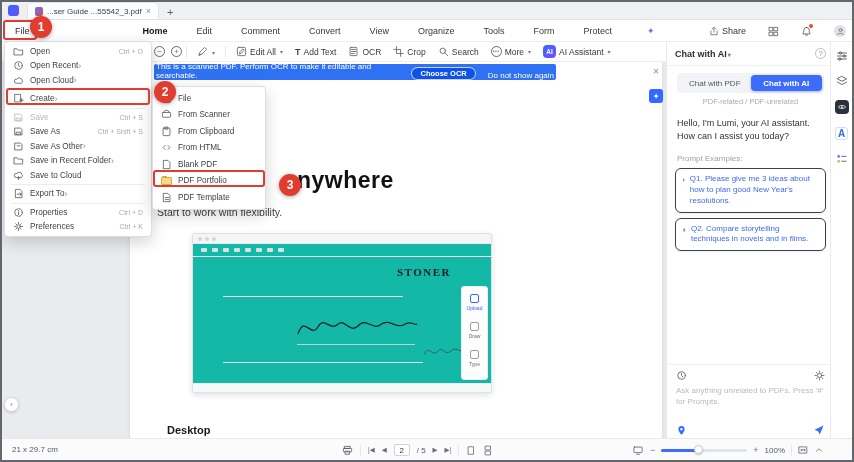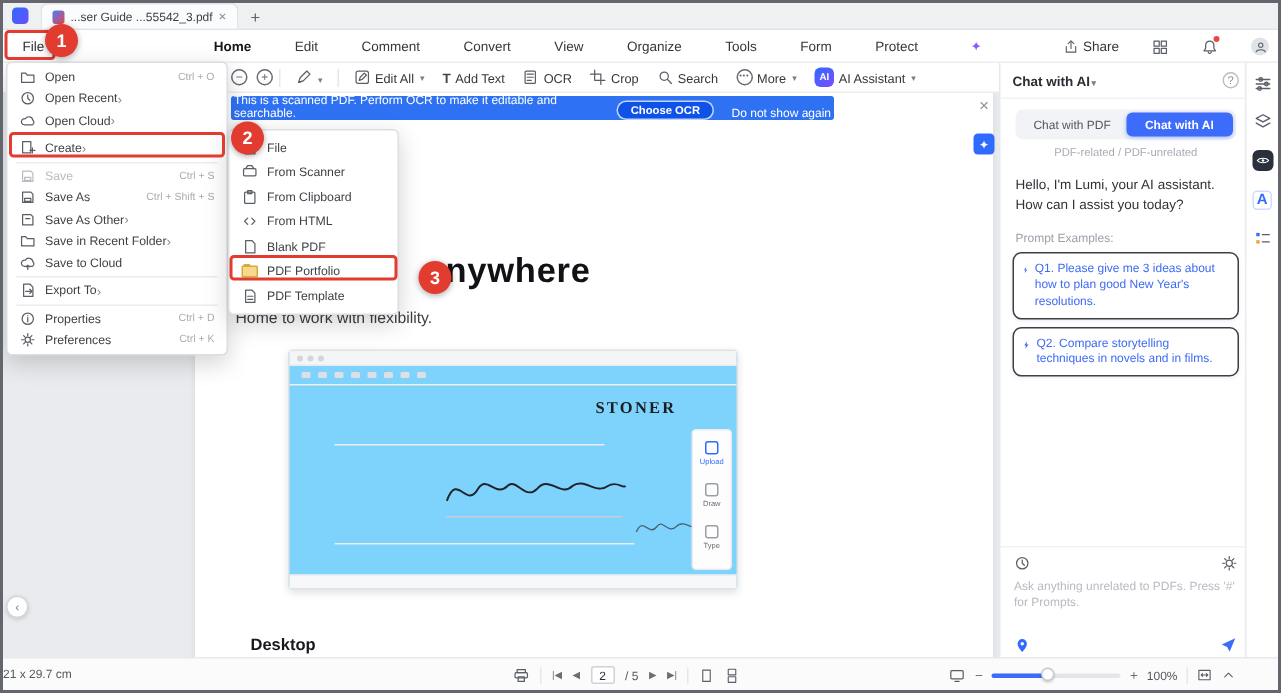--- a/index.html
+++ b/index.html
@@ -40,21 +40,21 @@
   .aibadge{width:13px;height:13px;border-radius:4px;background:linear-gradient(135deg,#2f6bff,#7a4dff);color:#fff;font-size:6.5px;font-weight:700;display:flex;align-items:center;justify-content:center}
 
   
   .content{position:absolute;left:0;top:60px;width:664px;height:380px;background:#e9ebee;overflow:hidden}
   .page{position:absolute;left:128px;top:0;width:532px;height:380px;background:#fff;box-shadow:0 0 5px rgba(0,0,0,.08)}
   .doc-heading{position:absolute;left:295px;top:105px;font-size:23px;font-weight:700;color:#101215;letter-spacing:.5px}
   .doc-sub{position:absolute;left:155px;top:144px;font-size:10.5px;color:#3c3f44}
   .doc-section{position:absolute;left:165px;top:362px;font-size:11px;font-weight:700;color:#17191d}
 
   
-  .mini{position:absolute;left:190px;top:171px;width:300px;height:160px;background:#7dd3fc;border:1px solid #e0e2e6;border-radius:3px;box-shadow:0 2px 6px rgba(0,0,0,.12)}
+  .mini{position:absolute;left:190px;top:171px;width:300px;height:160px;background:#14b8a6;border:1px solid #e0e2e6;border-radius:3px;box-shadow:0 2px 6px rgba(0,0,0,.12)}
   .mini-title{height:10px;background:#f4f5f7;border-bottom:1px solid #e8eaec;display:flex;align-items:center;gap:3px;padding:0 5px}
   .mini-title i{width:4px;height:4px;border-radius:50%;background:#d3d6da}
   .mini-tools{height:13px;border-bottom:1px solid #eef0f2;display:flex;align-items:center;gap:5px;padding:0 8px}
   .mini-tools i{width:6px;height:4px;background:#dcdfe3;border-radius:1px}
   .mini-brand{position:absolute;right:40px;top:32px;font-family:"Liberation Serif",serif;font-weight:700;font-size:11px;letter-spacing:1.5px;color:#1b1d22}
   .formline{position:absolute;left:30px;height:1px;background:#ececef}
   .sig1{position:absolute;left:100px;top:72px}
   .sig2{position:absolute;left:228px;top:106px;opacity:.75}
   .sigline{position:absolute;left:104px;top:110px;width:118px;height:1px;background:#c9ccd2}
   .signpanel{position:absolute;right:3px;top:52px;width:27px;bottom:12px;background:#fdfdfe;border:1px solid #ececf0;border-radius:3px;display:flex;flex-direction:column;align-items:center;gap:11px;padding-top:7px}
@@ -91,21 +91,21 @@
   .send-row{position:absolute;left:9px;right:9px;bottom:6px;display:flex;justify-content:space-between;align-items:center}
 
   
   .rail{position:absolute;right:0;top:40px;width:22px;height:400px;background:#fff;border-left:1px solid #e8eaec;display:flex;flex-direction:column;align-items:center;gap:13px;padding-top:8px}
   .eyebadge{width:14px;height:14px;border-radius:4px;background:#2a313c;display:flex;align-items:center;justify-content:center}
   .letterA{width:13px;height:13px;border-radius:3px;color:#2f6bff;font-weight:700;font-size:10px;display:flex;align-items:center;justify-content:center;border:1px solid #cfdcff}
   .letterA::after{content:"A"}
 
   
   .statusbar{position:absolute;left:0;bottom:0;right:0;height:22px;background:#fbfbfc;border-top:1px solid #e7e9eb;display:flex;align-items:center;font-size:8px;color:#55585e}
-  .pgsize{}
+  .pgsize{margin-left:10px}
   .nav-cluster{position:absolute;left:340px;top:0;height:22px;display:flex;align-items:center;gap:7px}
   .navg{color:#6a6e75;font-size:6.5px}
   .g-first::after{content:"|◀"} .g-prev::after{content:"◀"} .g-next::after{content:"▶"} .g-last::after{content:"▶|"}
   .pagebox{width:16px;height:12px;border:1px solid #cfd2d7;border-radius:2px;display:flex;align-items:center;justify-content:center;background:#fff;color:#2b2e33}
   .zoom-cluster{position:absolute;right:28px;top:0;height:22px;display:flex;align-items:center;gap:6px}
   .zglyph{color:#6a6e75;font-size:9px}
   .z-minus::after{content:"−"} .z-plus::after{content:"+"}
   .track{position:relative;width:86px;height:3px;background:#e3e5e8;border-radius:2px}
   .fill{position:absolute;left:0;top:0;height:3px;width:40%;background:#3d6cfa;border-radius:2px}
   .knob{position:absolute;left:38%;top:-3.5px;width:9px;height:9px;border-radius:50%;background:#fff;border:1px solid #c6cad0;box-shadow:0 1px 2px rgba(0,0,0,.2)}
@@ -245,21 +245,21 @@
     </div>
     <div class="tool caret">
       <span class="aibadge">AI</span>
       <span>AI Assistant</span>
     </div>
   </div>
 
   <div class="content">
     <div class="page"></div>
     <div class="doc-heading">nywhere</div>
-    <div class="doc-sub">Home to work with flexibility.</div>
+    <div class="doc-sub">Start to work with flexibility.</div>
 
     <div class="mini">
       <div class="mini-title">
           <i></i>
           <i></i>
           <i></i>
         </div>
       <div class="mini-tools">
           <i></i>
           <i></i>

